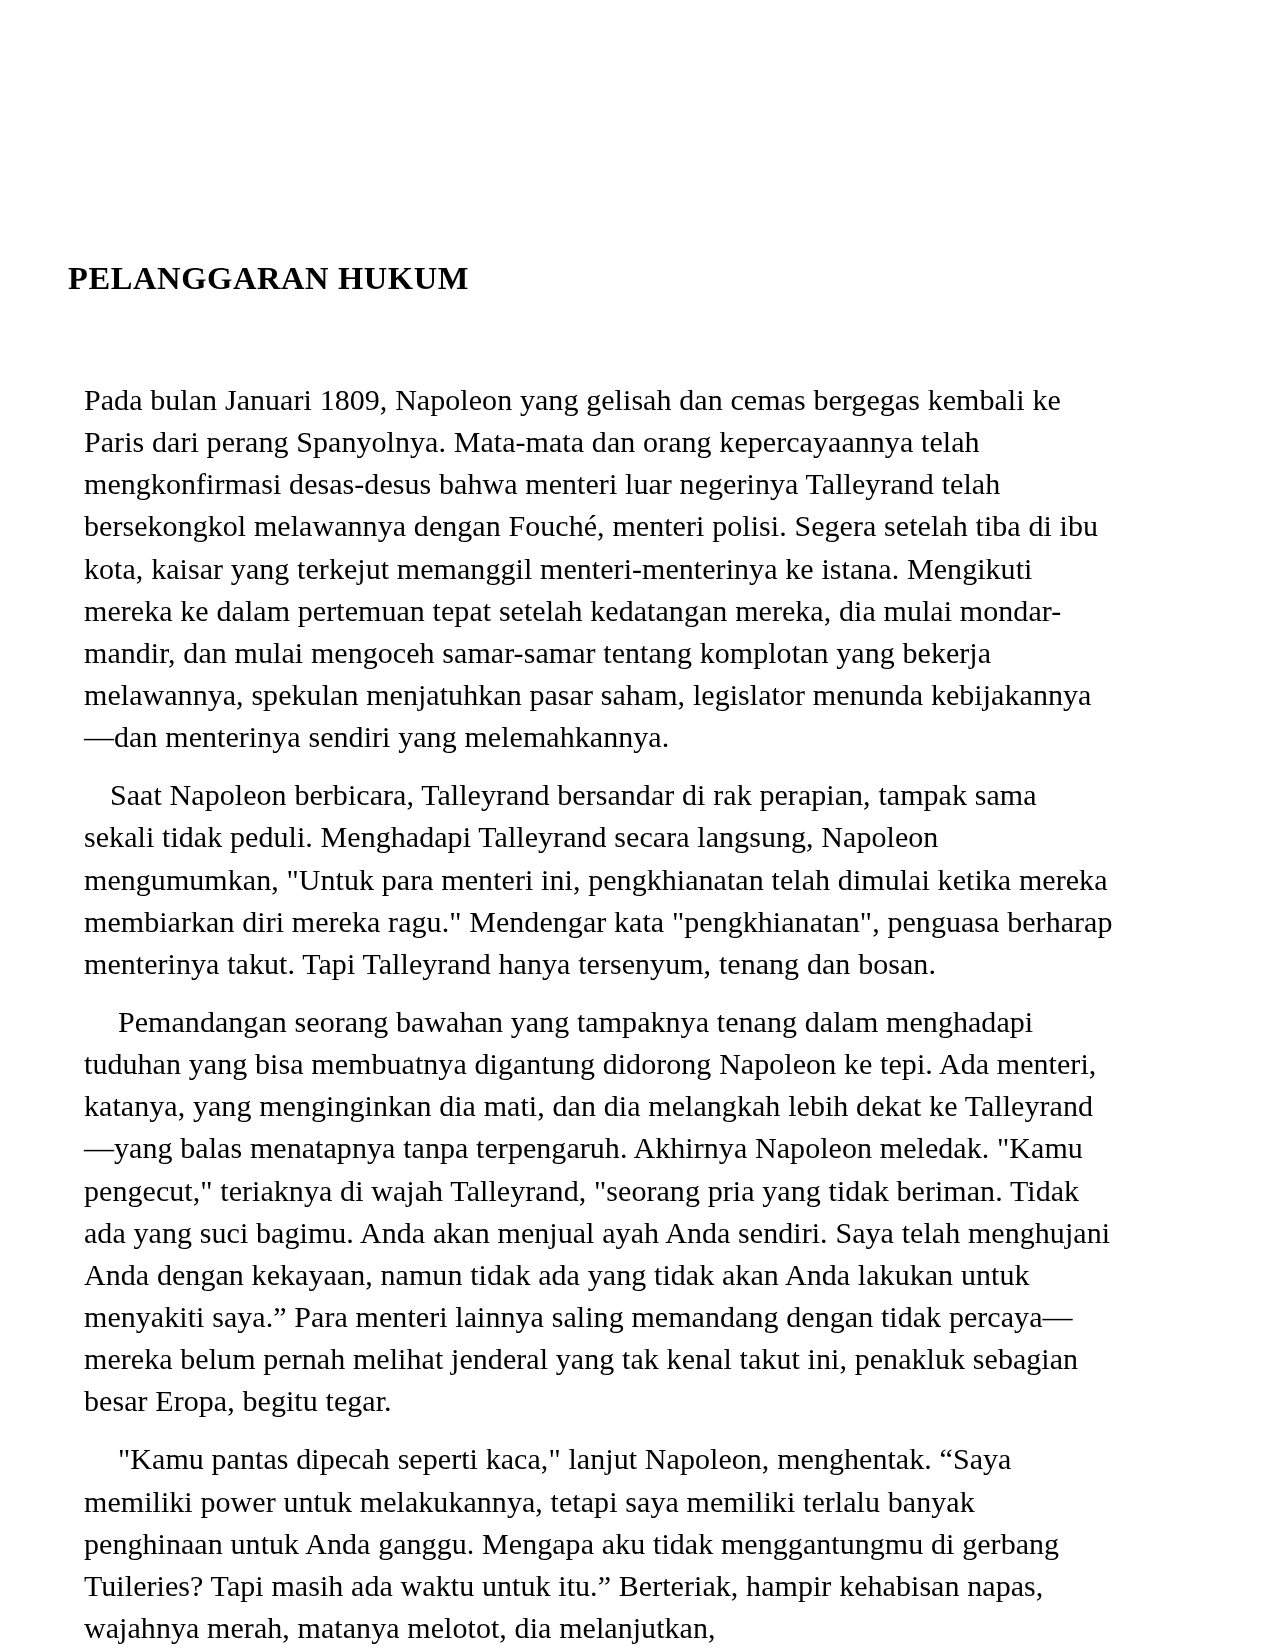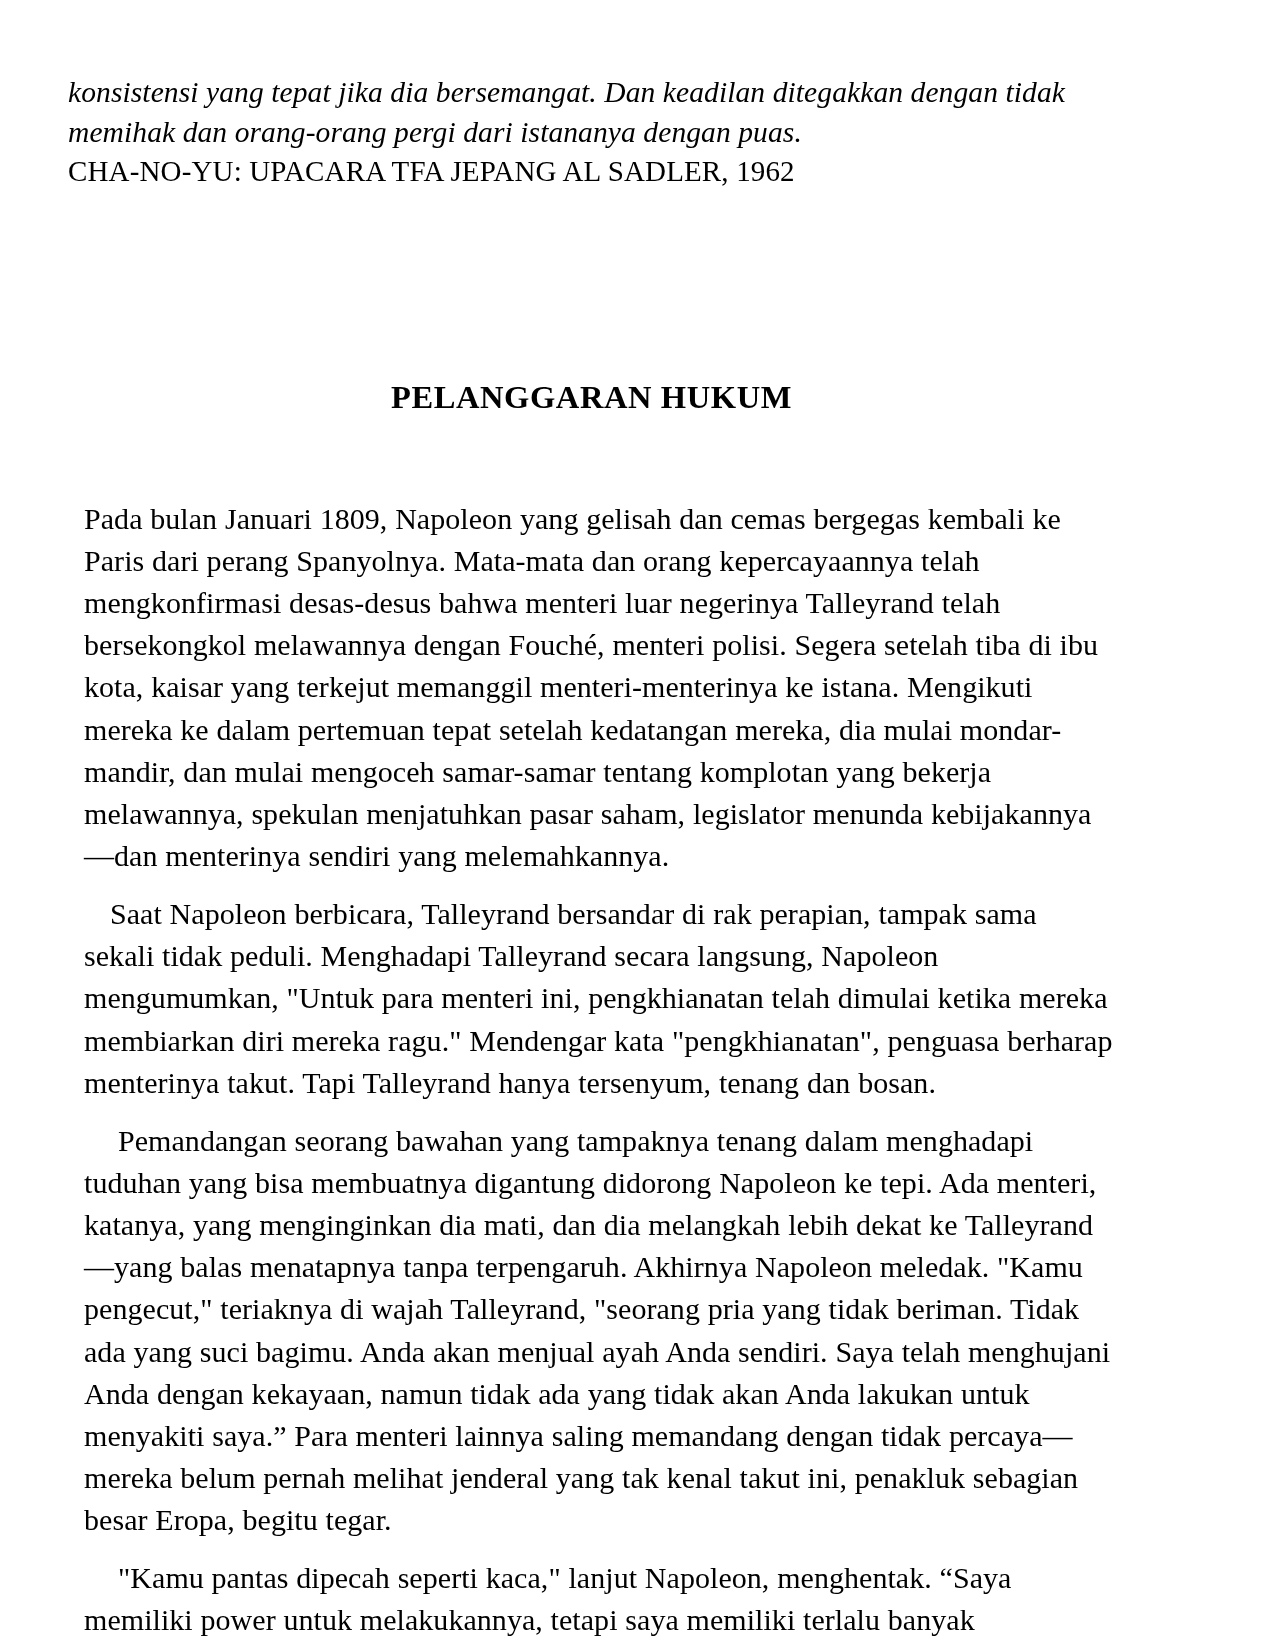--- a/index.html
+++ b/index.html
@@ -41,21 +41,21 @@
     margin: 1px 0 0 0;
     letter-spacing: 0.15px;
   }
 
   
   .heading-spacer {
     height: 188px;
   }
 
   .section-heading {
-    text-align: center;
+    text-align: left;
     font-weight: bold;
     font-size: 32.5px;
     letter-spacing: 0.6px;
     margin: 0;
     padding-right: 40px;
   }
 
   .body-spacer {
     height: 66px;
   }
@@ -80,24 +80,20 @@
 
   .body-text p.indent-wide {
     text-indent: 34px;
   }
 </style>
 </head>
 <body>
 
 <div class="page">
 
-  <div class="epigraph-block">
-    <p class="epigraph">konsistensi yang tepat jika dia bersemangat. Dan keadilan ditegakkan dengan tidak memihak dan orang-orang pergi dari istananya dengan puas.</p>
-    <p class="attribution">CHA-NO-YU: UPACARA TFA JEPANG AL SADLER, 1962</p>
-  </div>
 
   <div class="heading-spacer"></div>
 
   <h1 class="section-heading">PELANGGARAN HUKUM</h1>
 
   <div class="body-spacer"></div>
 
   <div class="body-text">
     <p>Pada bulan Januari 1809, Napoleon yang gelisah dan cemas bergegas kembali ke Paris dari perang Spanyolnya. Mata-mata dan orang kepercayaannya telah mengkonfirmasi desas-desus bahwa menteri luar negerinya Talleyrand telah bersekongkol melawannya dengan Fouché, menteri polisi. Segera setelah tiba di ibu kota, kaisar yang terkejut memanggil menteri-menterinya ke istana. Mengikuti mereka ke dalam pertemuan tepat setelah kedatangan mereka, dia mulai mondar-mandir, dan mulai mengoceh samar-samar tentang komplotan yang bekerja melawannya, spekulan menjatuhkan pasar saham, legislator menunda kebijakannya—dan menterinya sendiri yang melemahkannya.</p>
     <p class="indent">Saat Napoleon berbicara, Talleyrand bersandar di rak perapian, tampak sama sekali tidak peduli. Menghadapi Talleyrand secara langsung, Napoleon mengumumkan, "Untuk para menteri ini, pengkhianatan telah dimulai ketika mereka membiarkan diri mereka ragu." Mendengar kata "pengkhianatan", penguasa berharap menterinya takut. Tapi Talleyrand hanya tersenyum, tenang dan bosan.</p>

